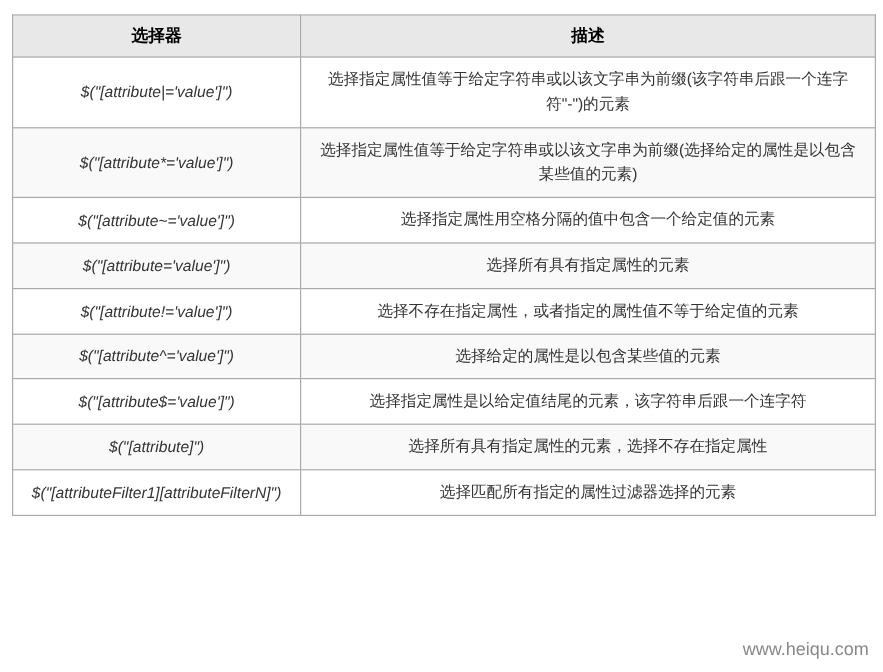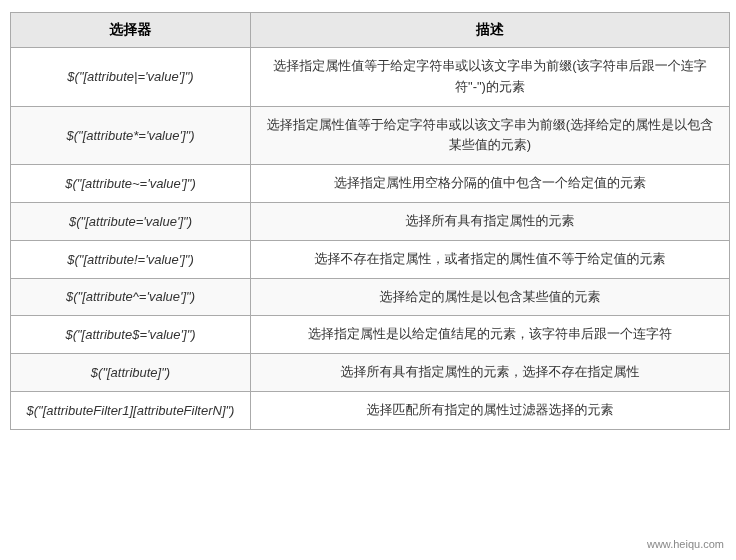--- a/index.html
+++ b/index.html
@@ -63,21 +63,21 @@
     }
 
     tr:nth-child(even) td {
       background-color: #f9f9f9;
     }
 
     .watermark {
       position: fixed;
       bottom: 8px;
       right: 8px;
-      font-size: 11px;
+      font-size: 15px;
       color: #888;
       background: rgba(255,255,255,0.7);
       padding: 2px 4px;
     }
   </style>
 </head>
 <body>
 
 <div class="table-container">
   <table>

